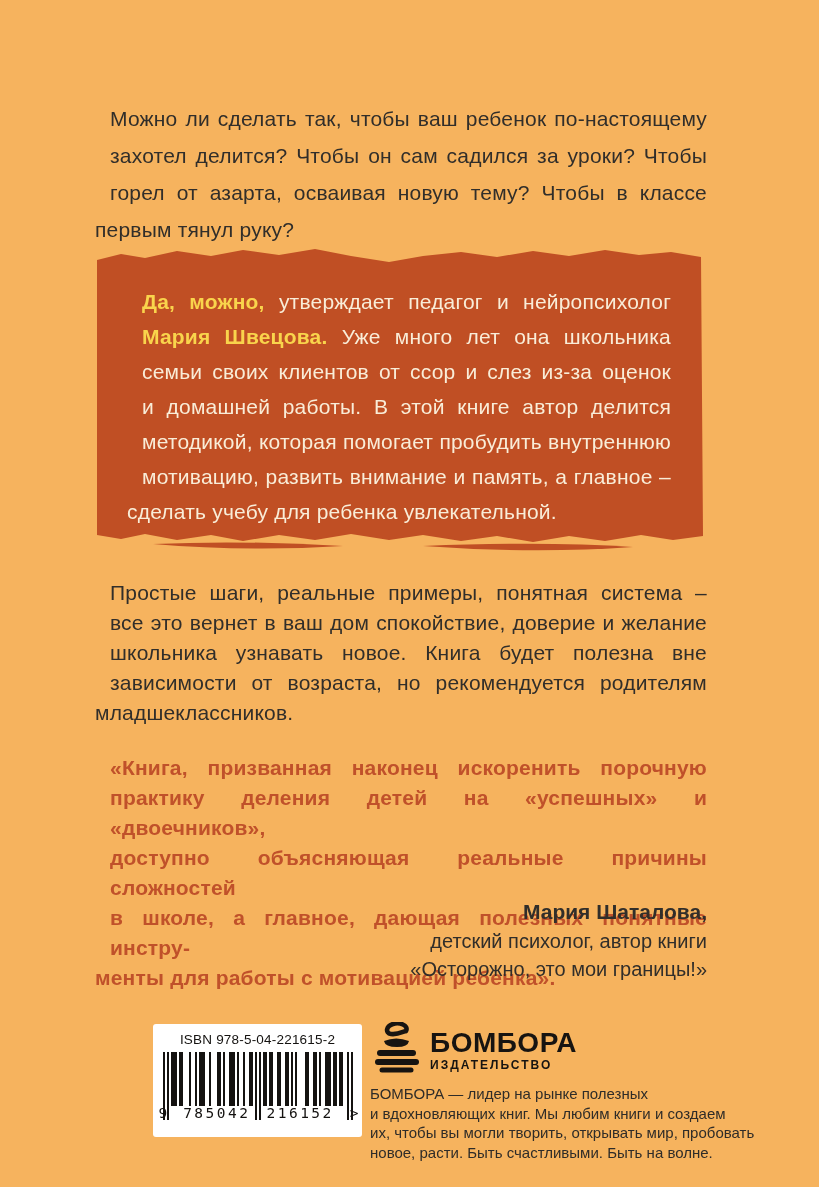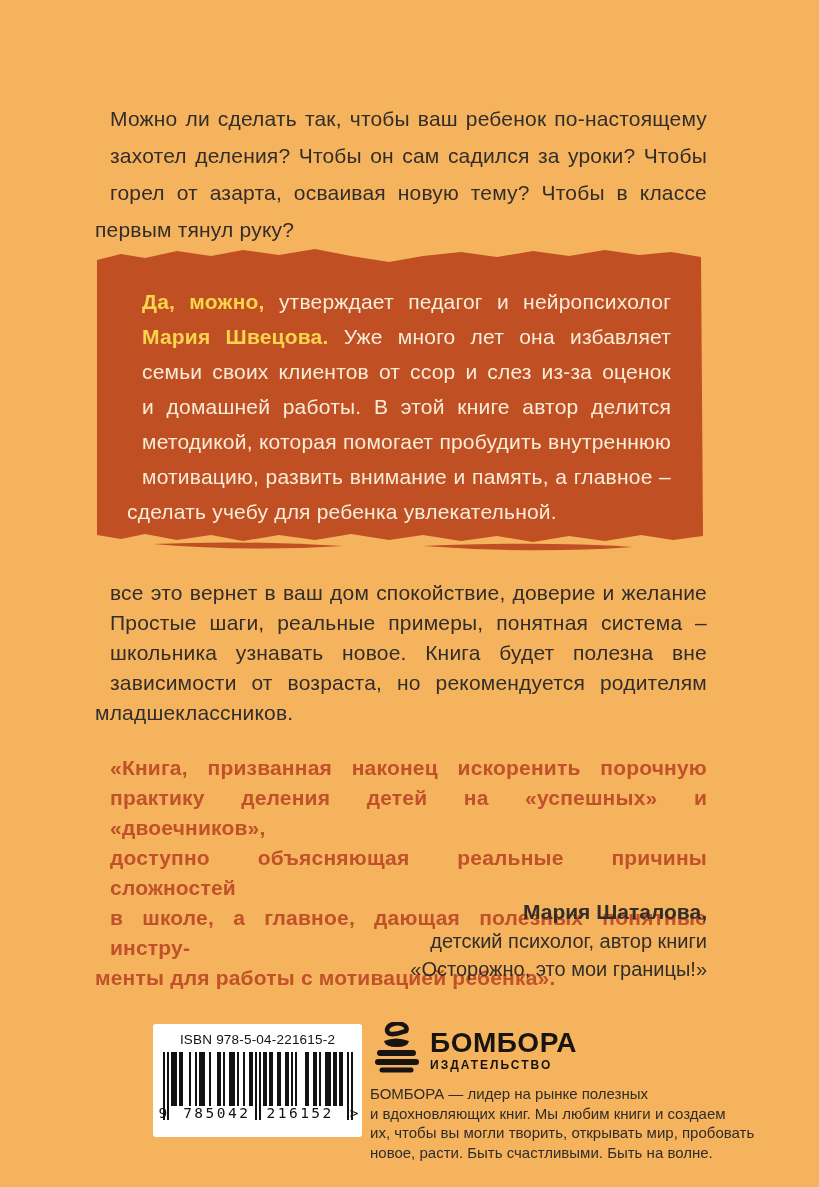--- a/index.html
+++ b/index.html
@@ -49,49 +49,49 @@
 
   #watermark{position:absolute;left:760px;top:1227px;font-size:14px;color:#A1988A;letter-spacing:.5px;}
 </style>
 </head>
 <body>
 
 <div id="cover">
 
   <div id="intro" class="col">
       <div class="tl just">Можно ли сделать так, чтобы ваш ребенок по-настоящему</div>
-      <div class="tl just">захотел деления? Чтобы он сам садился за уроки? Чтобы</div>
+      <div class="tl just">захотел делится? Чтобы он сам садился за уроки? Чтобы</div>
       <div class="tl just">горел от азарта, осваивая новую тему? Чтобы в классе</div>
       <div class="tl last">первым тянул руку?</div>
     </div>
 
   <div id="highlight-box">
     <svg width="612" height="312" viewBox="0 0 612 312" preserveAspectRatio="none">
       <path fill="#C04F24" d="M4,16 L28,10 L52,14 L84,7 L118,12 L150,6 L186,11 L222,5 L258,12
         L296,18 L330,12 L368,8 L404,13 L440,7 L476,12 L512,6 L546,11 L578,8 L608,13
         L610,292 L580,296 L548,291 L512,297 L476,292 L440,298 L404,292 L368,297
         L330,291 L296,296 L258,290 L222,296 L186,291 L150,297 L118,291 L84,296
         L52,290 L28,295 L4,291 Z"></path>
       <path fill="#C04F24" d="M60,300 q90,-4 190,2 q-95,6 -190,-2 Z"></path>
       <path fill="#C04F24" d="M330,302 q120,-5 210,1 q-100,7 -210,-1 Z"></path>
     </svg>
     <div id="box-text">
         <div class="tl just"><span class="accent">Да, можно,</span><span> утверждает педагог и нейропсихолог</span></div>
-        <div class="tl just"><span class="accent">Мария Швецова.</span><span> Уже много лет она избавляет</span></div>
+        <div class="tl just"><span class="accent">Мария Швецова.</span><span> Уже много лет она школьника</span></div>
         <div class="tl just"><span>семьи своих клиентов от ссор и слез из-за оценок</span></div>
         <div class="tl just"><span>и домашней работы. В этой книге автор делится</span></div>
         <div class="tl just"><span>методикой, которая помогает пробудить внутреннюю</span></div>
         <div class="tl just"><span>мотивацию, развить внимание и память, а главное –</span></div>
         <div class="tl last"><span>сделать учебу для ребенка  увлекательной.</span></div>
       </div>
   </div>
 
   <div id="body-paragraph" class="col">
+      <div class="tl just">Простые шаги, реальные примеры, понятная система –</div>
       <div class="tl just">все это вернет в ваш дом спокойствие, доверие и желание</div>
-      <div class="tl just">Простые шаги, реальные примеры, понятная система –</div>
       <div class="tl just">школьника узнавать новое. Книга будет полезна вне</div>
       <div class="tl just">зависимости от возраста, но рекомендуется родителям</div>
       <div class="tl last">младшеклассников.</div>
     </div>
 
   <div id="quote" class="col">
       <div class="tl just">«Книга, призванная наконец искоренить порочную</div>
       <div class="tl just">практику деления детей на «успешных» и «двоечников»,</div>
       <div class="tl just">доступно объясняющая реальные причины сложностей</div>
       <div class="tl just">в школе, а главное, дающая полезных понятные инстру-</div>

